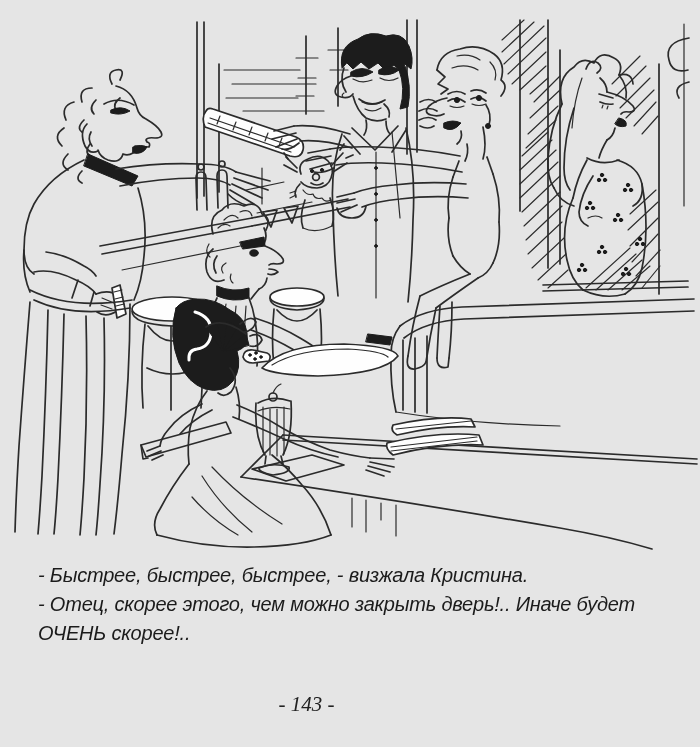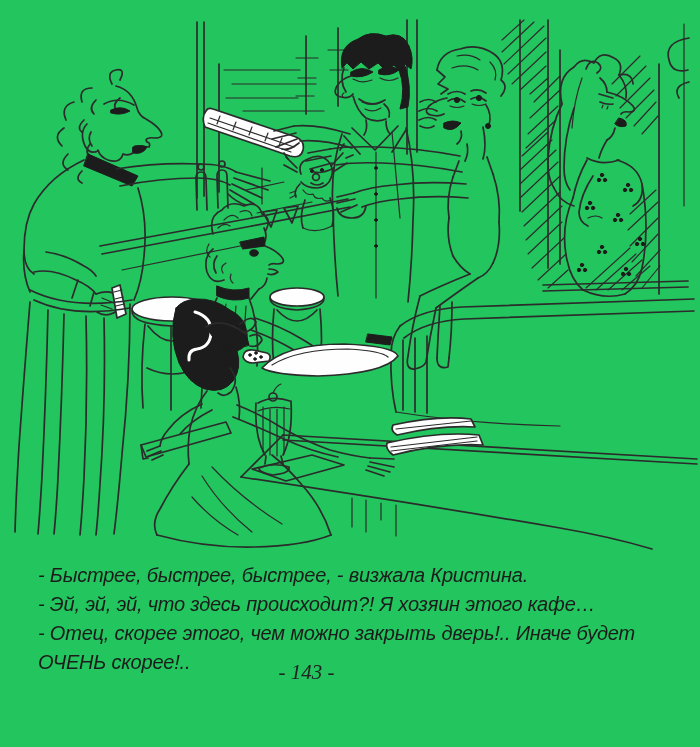--- a/index.html
+++ b/index.html
@@ -5,36 +5,36 @@
   html,body{margin:0;padding:0;}
   body{
     width:700px;height:747px;
     background:#fdfdfd;
     font-family:"Liberation Sans", sans-serif;
     position:relative;
     overflow:hidden;
   }
   .page{
     position:absolute;inset:0;
-    background:#22c55e;
+    background:#e5e5e5;
   }
   .illustration{
     position:absolute;left:0;top:6px;width:700px;height:552px;
   }
   .illustration svg{width:100%;height:100%;}
   .caption{
     position:absolute;left:38px;top:561px;width:640px;
     font-style:italic;
     font-size:20px;
     line-height:29px;
     color:#1b1b1b;
     letter-spacing:-0.2px;
   }
   .pagenum{
-    position:absolute;left:0;top:660px;width:613px;
+    position:absolute;left:0;top:692px;width:613px;
     text-align:center;
     font-family:"Liberation Serif", serif;
     font-style:italic;
     font-size:21px;
     color:#222;
   }
   
   .ink path,.ink line,.ink ellipse,.ink circle{
     stroke:#2b2b2b;stroke-width:1.7;fill:none;
     stroke-linecap:round;stroke-linejoin:round;
@@ -523,20 +523,19 @@
         <path class="thin" d="M391,441 L477,431"></path>
             <path class="thin" d="M391,445 L477,435"></path>
       </g>
 
     </g>
   </svg>
   </div>
 
   <div class="caption">
     <div>- Быстрее, быстрее, быстрее, - визжала Кристина.</div>
-    <div>- Эй, эй, эй, что здесь происходит?! Я хозяин этого кафе…</div>
     <div>- Отец, скорее этого, чем можно закрыть дверь!.. Иначе будет</div>
     <div>ОЧЕНЬ скорее!..</div>
   </div>
 
   <div class="pagenum">- 143 -</div>
 
 </div>
 
 </body></html>

